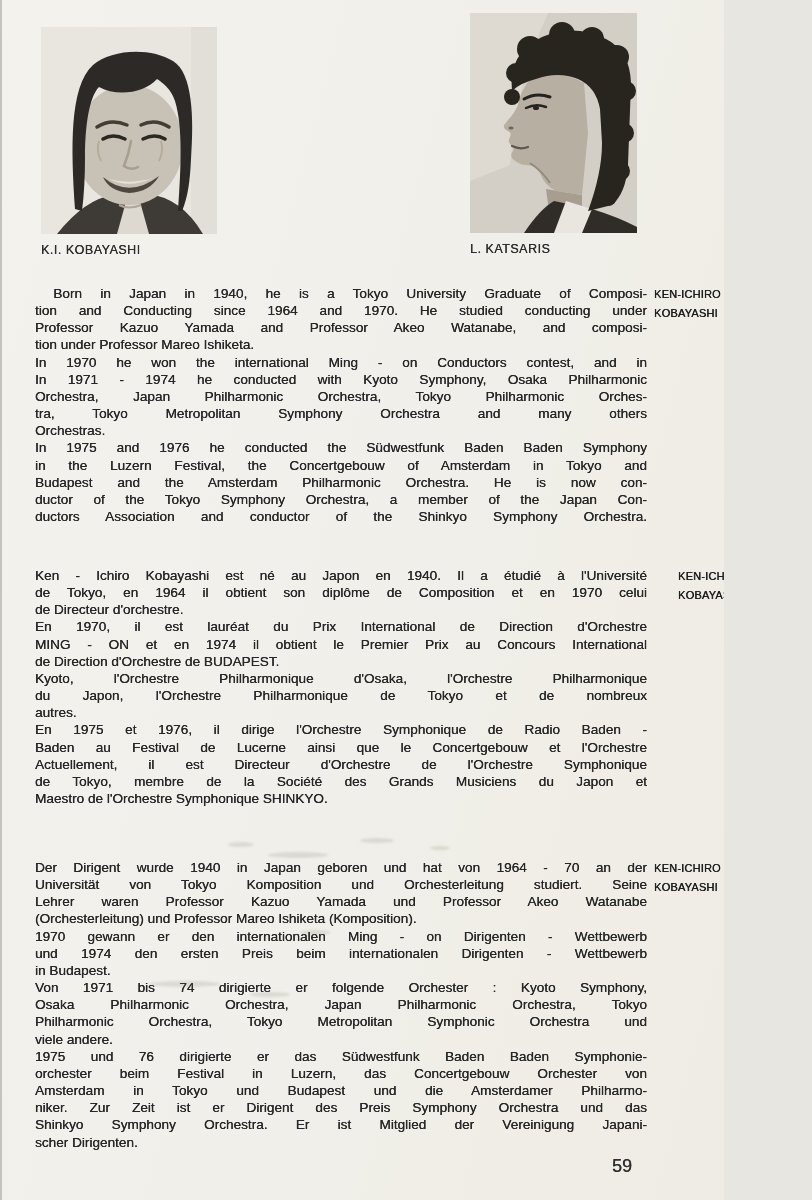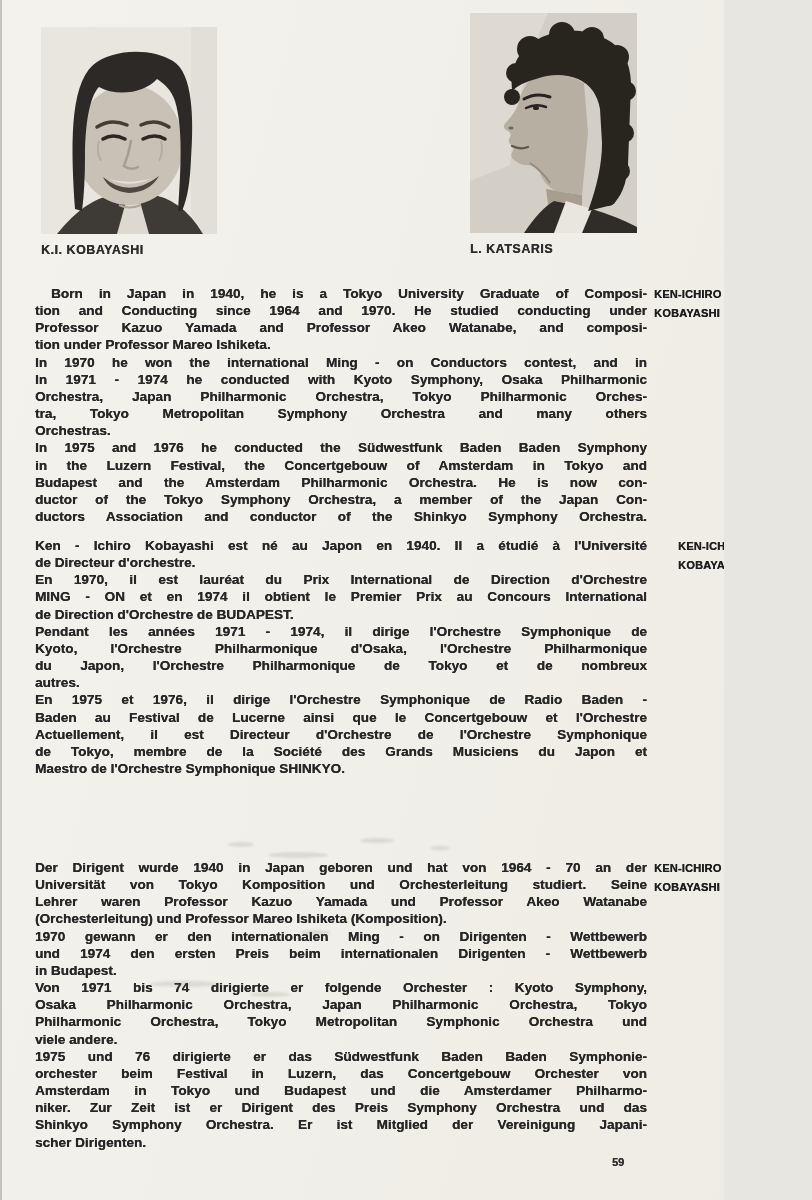--- a/index.html
+++ b/index.html
@@ -3,59 +3,58 @@
 <meta charset="utf-8">
 <style>
   html,body { margin:0; padding:0; }
   body { width:812px; height:1200px; background:#e8e6e0; }
 
   .page {
     position:relative; width:724px; height:1200px; overflow:hidden;
     background:linear-gradient(105deg,#f4f2ed 0%, #f1efe9 55%, #efece5 100%);
     font-family:"Liberation Sans", sans-serif;
     color:#2b2b2b;
-    font-weight:bold;
   }
   .scan-edge { position:absolute; left:0; top:0; width:2px; height:100%;
     background:rgba(110,108,100,.35); }
 
   
   figure.photo-block { position:absolute; margin:0; }
   #photo-left  { left:41px;  top:27px; }
   #photo-right { left:470px; top:13px; }
   .photo { display:block; overflow:hidden; }
   #photo-left  .photo { width:176px; height:207px; }
   #photo-right .photo { width:167px; height:220px; }
   figcaption {
     margin-top:9px; font-size:12.5px; letter-spacing:.5px; color:#2d2d2d;
     text-shadow:.2px 0 currentColor;
   }
 
   
   .bio { position:absolute; left:35px; width:777px; display:flex; align-items:flex-start; }
   #bio-0 { top:285px; }
-  #bio-1 { top:537px;gap:24px; }
+  #bio-1 { top:567px;gap:24px; }
   #bio-2 { top:859px; }
   .bio-text {
     flex:0 0 612px; width:612px;
     font-size:13.6px; line-height:17.15px;
     color:#272727; text-shadow:.15px 0 currentColor;
   }
   .tline { text-align:justify; text-align-last:justify; white-space:normal; }
   .tline.endline { text-align:right; text-align-last:left; }
   .bio-aside {
     margin-left:7px; padding-top:0;
     font-size:11px; line-height:19px; letter-spacing:.2px;
     color:#1e1e1e; text-shadow:.35px 0 currentColor;
     white-space:nowrap;
   }
 
   .page-number {
     position:absolute; left:612px; top:1156px;
-    font-size:11px; color:#2f2f2f; text-shadow:.2px 0 currentColor;
+    font-size:18px; color:#2f2f2f; text-shadow:.2px 0 currentColor;
   }
 
   
   .smudge { position:absolute; border-radius:50%;
     background:rgba(105,103,96,.16); filter:blur(1.2px); }
   .s1 { left:228px; top:842px; width:26px; height:5px; }
   .s2 { left:268px; top:852px; width:60px; height:6px; }
   .s3 { left:360px; top:838px; width:34px; height:5px; }
   .s4 { left:430px; top:846px; width:20px; height:4px; }
   .s5 { left:150px; top:981px; width:70px; height:6px; }
@@ -140,25 +139,25 @@
       </div>
     <aside class="bio-aside">
         <div class="hline">KEN-ICHIRO</div>
         <div class="hline">KOBAYASHI</div>
       </aside>
   </section>
 
   <section class="bio" id="bio-1">
     <div class="bio-text">
         <div class="tline">Ken - Ichiro Kobayashi est né au Japon en 1940. Il a étudié à l'Université</div>
+        <div class="tline">de Tokyo, en 1964 il obtient son diplôme de Composition et en 1970 celui</div>
         <div class="tline endline">de Directeur d'orchestre.</div>
         <div class="tline">En 1970, il est lauréat du Prix International de Direction d'Orchestre</div>
         <div class="tline">MING - ON et en 1974 il obtient le Premier Prix au Concours International</div>
         <div class="tline endline">de Direction d'Orchestre de BUDAPEST.</div>
-        <div class="tline">Pendant les années 1971 - 1974, il dirige l'Orchestre Symphonique de</div>
         <div class="tline">Kyoto, l'Orchestre Philharmonique d'Osaka, l'Orchestre Philharmonique</div>
         <div class="tline">du Japon, l'Orchestre Philharmonique de Tokyo et de nombreux</div>
         <div class="tline endline">autres.</div>
         <div class="tline">En 1975 et 1976, il dirige l'Orchestre Symphonique de Radio Baden -</div>
         <div class="tline">Baden au Festival de Lucerne ainsi que le Concertgebouw et l'Orchestre</div>
         <div class="tline">Actuellement, il est Directeur d'Orchestre de l'Orchestre Symphonique</div>
         <div class="tline">de Tokyo, membre de la Société des Grands Musiciens du Japon et</div>
         <div class="tline endline">Maestro de l'Orchestre Symphonique SHINKYO.</div>
       </div>
     <aside class="bio-aside">

